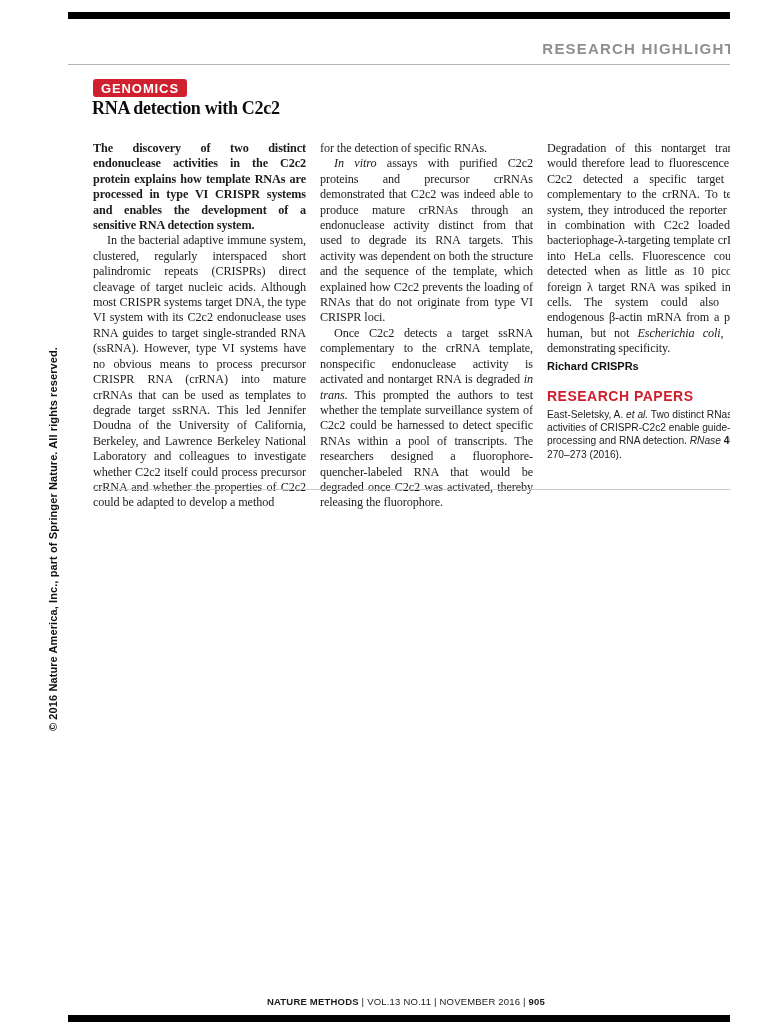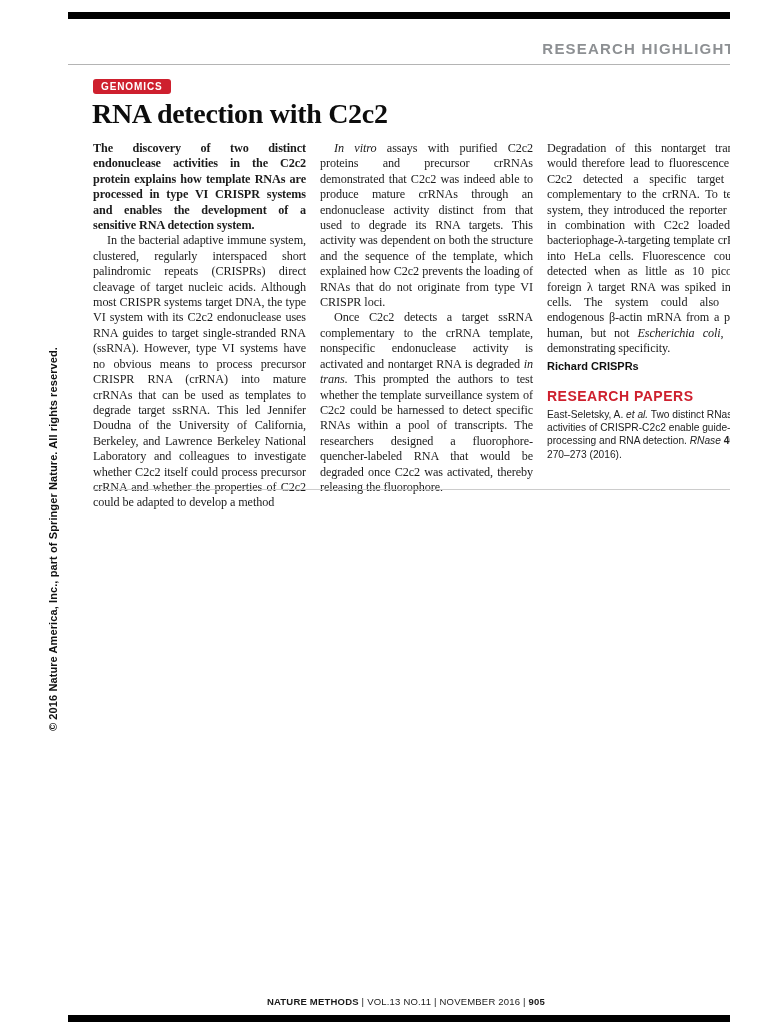--- a/index.html
+++ b/index.html
@@ -57,34 +57,34 @@
 
   .category-badge {
     position: absolute;
     top: 71px;
     left: 55px;
     display: inline-block;
     background: var(--accent-red, #ce202e);
     color: #ffffff;
     font-family: "Liberation Sans", sans-serif;
     font-weight: bold;
-    font-size: 10px;
+    font-size: 13px;
     letter-spacing: 0.9px;
     line-height: 1;
     padding: 3px 8px 2px 8px;
     border-radius: 3px;
   }
 
   .article-title {
     position: absolute;
     top: 90px;
     left: 54px;
     font-family: "Liberation Serif", serif;
     font-weight: bold;
-    font-size: 28px;
+    font-size: 18px;
     letter-spacing: -0.3px;
     color: #0d0d0d;
     white-space: nowrap;
   }
 
   .columns {
     position: absolute;
     top: 133px;
     left: 55px;
     width: 667px;
@@ -183,20 +183,21 @@
   <h1 class="article-title">RNA detection with C2c2</h1>
 
   <div class="columns">
 
     <div class="col">
       <p class="lead"><span>The discovery of two distinct endonuclease activities in the C2c2 protein explains how template RNAs are processed in type VI CRISPR systems and enables the development of a sensitive RNA detection system.</span></p>
       <p class="indent"><span>In the bacterial adaptive immune system, clustered, regularly interspaced short palindromic repeats (CRISPRs) direct cleavage of target nucleic acids. Although most CRISPR systems target DNA, the type VI system with its C2c2 endonuclease uses RNA guides to target single-stranded RNA (ssRNA). However, type VI systems have no obvious means to process precursor CRISPR RNA (crRNA) into mature crRNAs that can be used as templates to degrade target ssRNA. This led Jennifer Doudna of the University of California, Berkeley, and Lawrence Berkeley National Laboratory and colleagues to investigate whether C2c2 itself could process precursor crRNA and whether the properties of C2c2 could be adapted to develop a method</span></p>
     </div>
 
     <div class="col">
+      <p><span>for the detection of specific RNAs.</span></p>
       <p class="indent"><span style="font-style: italic;">In vitro</span><span> assays with purified C2c2 proteins and precursor crRNAs demonstrated that C2c2 was indeed able to produce mature crRNAs through an endonuclease activity distinct from that used to degrade its RNA targets. This activity was dependent on both the structure and the sequence of the template, which explained how C2c2 prevents the loading of RNAs that do not originate from type VI CRISPR loci.</span></p>
       <p class="indent"><span>Once C2c2 detects a target ssRNA complementary to the crRNA template, nonspecific endonuclease activity is activated and nontarget RNA is degraded </span><span style="font-style: italic;">in trans</span><span>. This prompted the authors to test whether the template surveillance system of C2c2 could be harnessed to detect specific RNAs within a pool of transcripts. The researchers designed a fluorophore-quencher-labeled RNA that would be degraded once C2c2 was activated, thereby releasing the fluorophore.</span></p>
     </div>
 
     <div class="col">
       <p><span>Degradation of this nontarget transcript would therefore lead to fluorescence when C2c2 detected a specific target RNA complementary to the crRNA. To test the system, they introduced the reporter RNA, in combination with C2c2 loaded with bacteriophage-λ-targeting template crRNAs, into HeLa cells. Fluorescence could be detected when as little as 10 picomolar foreign λ target RNA was spiked into the cells. The system could also detect endogenous β-actin mRNA from a pool of human, but not </span><span style="font-style: italic;">Escherichia coli</span><span>, RNA, demonstrating specificity.</span></p>
       <p class="author">Richard CRISPRs</p>
       <p class="papers-heading">RESEARCH PAPERS</p>
       <p class="citation"><span>East-Seletsky, A. </span><span style="font-style: italic;">et al.</span><span> Two distinct RNase activities of CRISPR-C2c2 enable guide-RNA processing and RNA detection. </span><span style="font-style: italic;">RNase</span><span> </span><span style="font-weight: bold;">400</span><span>, 270–273 (2016).</span></p>
     </div>

